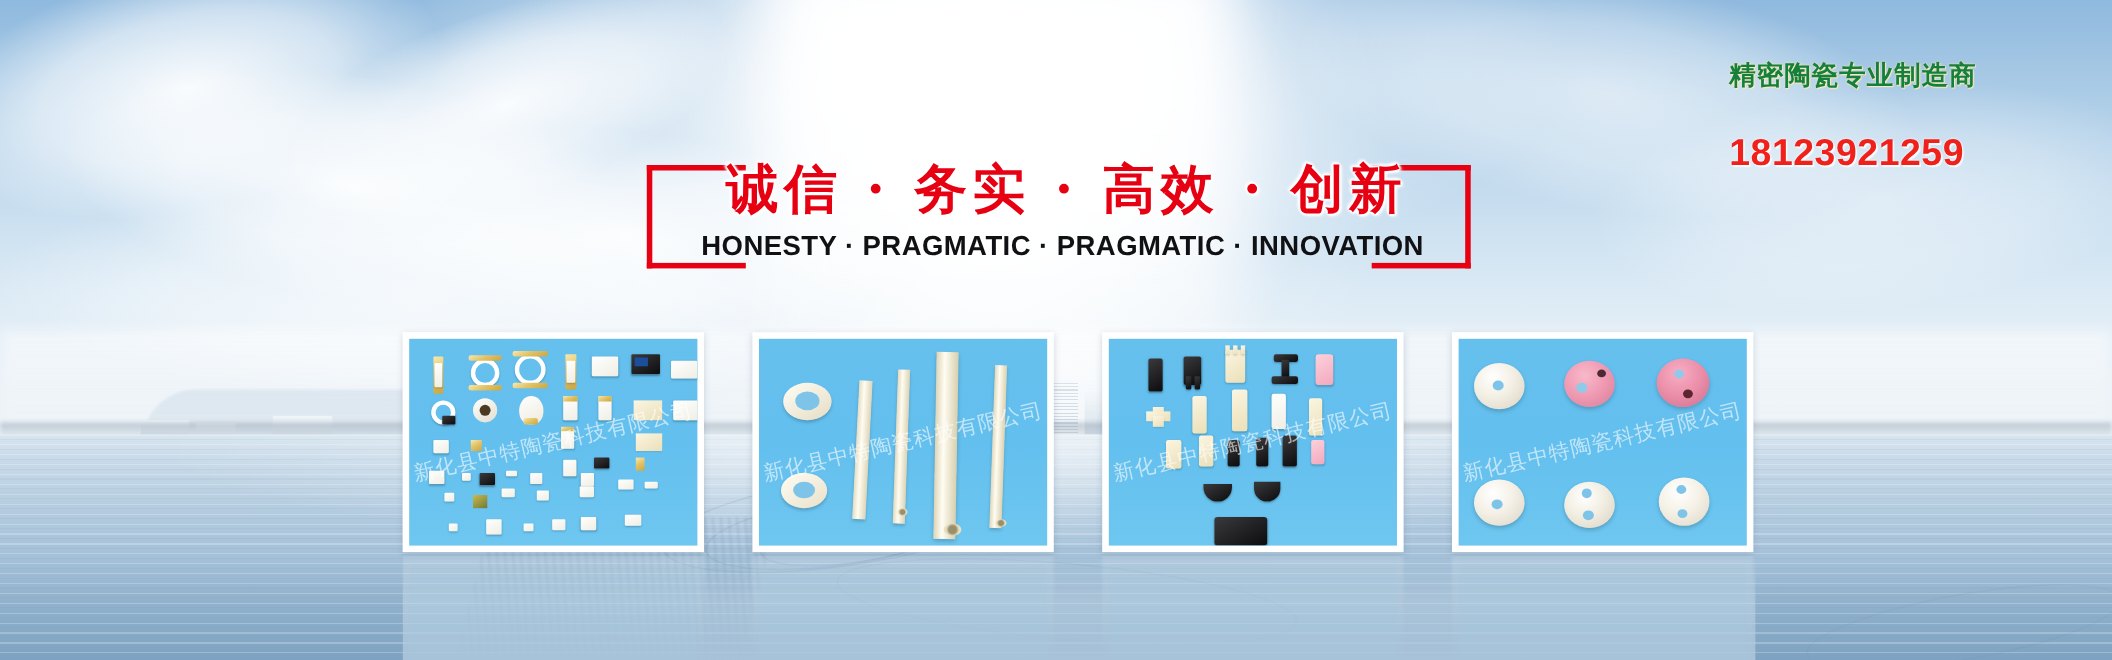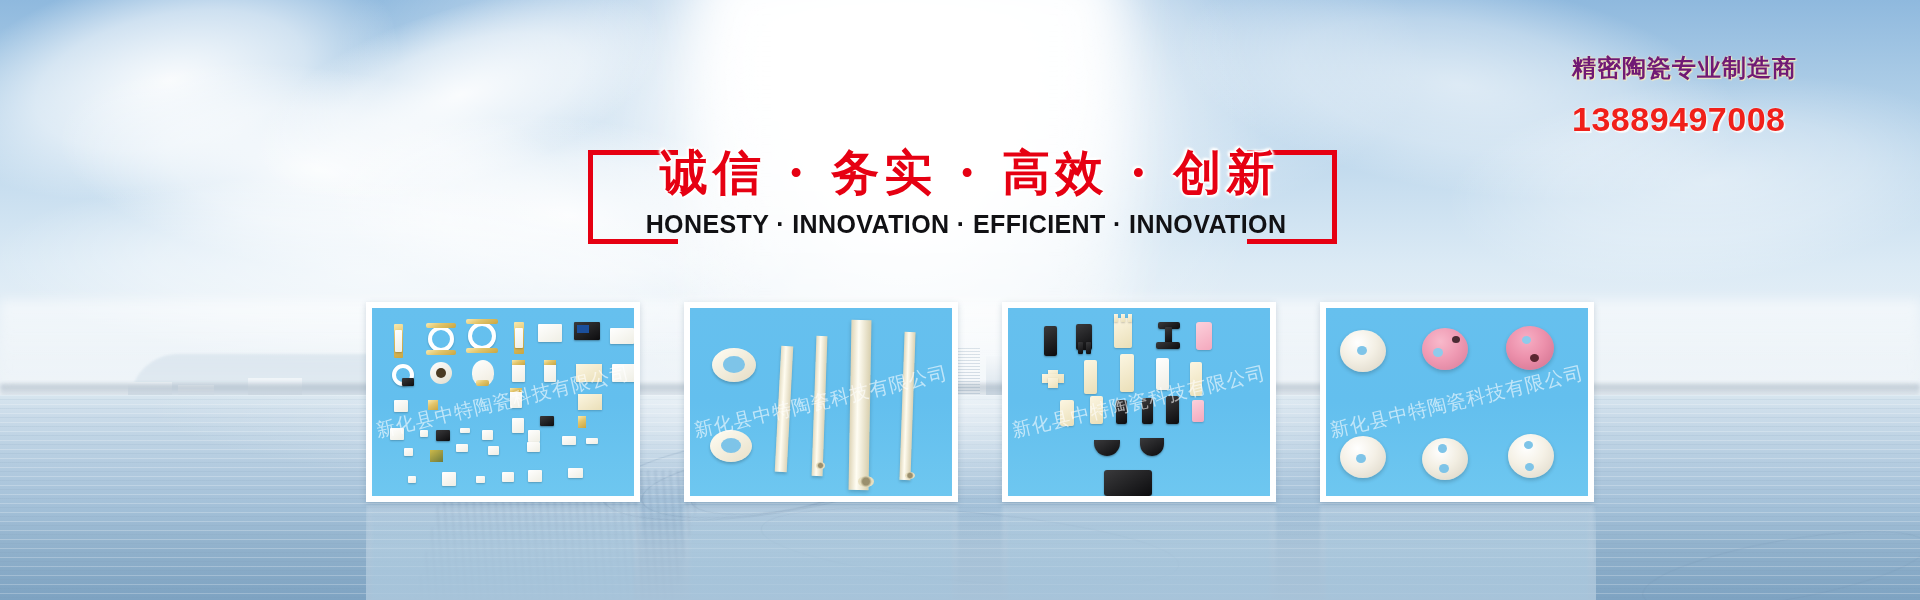--- a/index.html
+++ b/index.html
@@ -161,23 +161,23 @@
     white-space: nowrap;
   }
 
   
   .contact { position: absolute; left: 1572px; top: 52px; width: 340px; }
   .contact .line1 {
     font-family: Liberation Sans, sans-serif;
     font-weight: 700;
     font-size: 24px;
     letter-spacing: 1px;
-    color: #701a75;
+    color: #15803d;
     text-shadow: 0 0 2px #ffe9b0, 1px 1px 1px rgba(255,240,190,.9);
-    margin-bottom: 16px;
+    margin-bottom: 36px;
     white-space: nowrap;
   }
   .contact .line2 {
     font-family: "DejaVu Sans", sans-serif;
     font-weight: 700;
     font-size: 23px;
     letter-spacing: 1px;
     color: #ec2a24;
     text-shadow: 0 0 2px #fff, 1px 1px 1px rgba(255,255,255,.85);
     margin-bottom: 6px;
@@ -306,26 +306,26 @@
       <i class="h-top"></i>
         <i class="v"></i>
         <i class="h-bot"></i>
     </div>
     <div class="bracket br-right">
       <i class="h-top"></i>
         <i class="v"></i>
         <i class="h-bot"></i>
     </div>
     <div class="slogan-cn">诚信 · 务实 · 高效 · 创新</div>
-    <div class="slogan-en">HONESTY · INNOVATION · EFFICIENT · INNOVATION</div>
+    <div class="slogan-en">HONESTY · PRAGMATIC · PRAGMATIC · INNOVATION</div>
   </div>
 
   <div class="contact">
     <div class="line1">精密陶瓷专业制造商</div>
-    <div class="line3">13889497008</div>
+    <div class="line3">18123921259</div>
   </div>
 
   <div class="panels">
 
     <div class="panel p1">
       <div class="inner">
         <div class="pc gold" style="left:22px; top:16px; width:9px; height:34px; border-radius:1px;"></div>
         <div class="pc wht" style="left:23px; top:22px; width:7px; height:22px;"></div>
         <div class="pc ring" style="left:56px; top:18px; width:26px; height:26px;"></div>
         <div class="pc gold" style="left:54px; top:15px; width:30px; height:5px; border-radius:2px;"></div>

